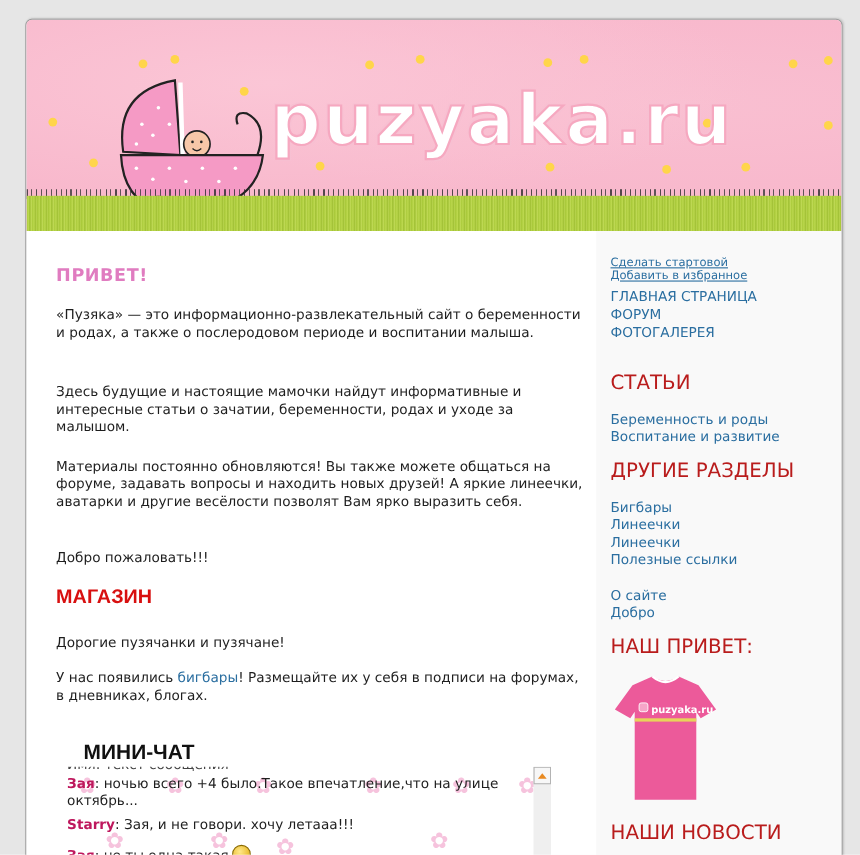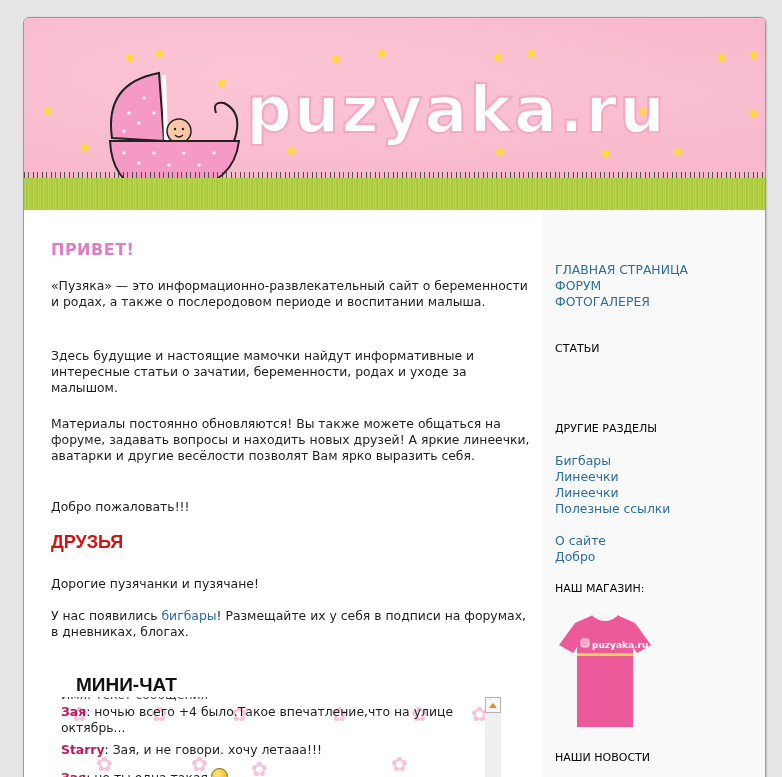--- a/index.html
+++ b/index.html
@@ -97,21 +97,21 @@
       display: inline-block; width: 15px; height: 15px; border-radius: 50%;
       background: radial-gradient(circle at 40% 35%, #ffe88a, #e0a500);
       border: 1px solid #8a6a00; vertical-align: -3px; margin-left: 3px; position: relative;
     }
     .smiley::after {
       content: ""; position: absolute; left: 5px; top: 9px; width: 5px; height: 4px; background: #d8334a; border-radius: 0 0 3px 3px;
     }
     
     .sb { position: absolute; left: 13px; font-size: 12.4px; line-height: 16px; }
     .sb-small { font-size: 10.5px; line-height: 12px; text-decoration: underline; }
-    .sb-head { color: #000000; font-size: 11px; }
+    .sb-head { color: #b91c1c; font-size: 18px; }
     .sb-link { color: #2a6ea0; display: block; cursor: pointer; }
     .tshirt { position: absolute; left: 13px; top: 395px; width: 100px; height: 130px; }
   </style>
 </head>
 <body>
 
 <div class="page">
 
   <div class="header">
     <div class="dot" style="left:102px;top:36px"></div>
@@ -167,21 +167,21 @@
   </div>
 
   <div class="main">
     <div class="h-hello">ПРИВЕТ!</div>
 
     <div class="para" style="top:68px">«Пузяка» — это информационно-развлекательный сайт о беременности и родах, а также о послеродовом периоде и воспитании малыша.</div>
     <div class="para" style="top:138px">Здесь будущие и настоящие мамочки найдут информативные и интересные статьи о зачатии, беременности, родах и уходе за малышом.</div>
     <div class="para" style="top:289px">Добро пожаловать!!!</div>
     <div class="para" style="top:206px">Материалы постоянно обновляются! Вы также можете общаться на форуме, задавать вопросы и находить новых друзей! А яркие линеечки, аватарки и другие весёлости позволят Вам ярко выразить себя.</div>
 
-    <div class="h-news">ДРУЗЬЯ</div>
+    <div class="h-news">МАГАЗИН</div>
 
     <div class="para" style="top:398px"><span>У нас появились </span><a class="link">бигбары</a><span>! Размещайте их у себя в подписи на форумах, в дневниках, блогах.</span></div>
     <div class="para" style="top:366px">Дорогие пузячанки и пузячане!</div>
 
     <div class="h-chat">МИНИ-ЧАТ</div>
 
     <div class="chat">
       <span class="chat-flower" style="left:20px;top:5px">✿</span>
       <span class="chat-flower" style="left:100px;top:5px">✿</span>
       <span class="chat-flower" style="left:180px;top:5px">✿</span>
@@ -200,45 +200,51 @@
 
       <div class="scrollbar" style="top:-0px">
         <div class="scroll-up">
             <span></span>
           </div>
       </div>
     </div>
   </div>
 
   <div class="sidebar">
+    <div class="sb" style="top:23px">
+      <a class="sb-link sb-small">Сделать стартовой</a>
+      <a class="sb-link sb-small">Добавить в избранное</a>
+    </div>
 
     <div class="sb" style="top:52px">
       <a class="sb-link">ГЛАВНАЯ СТРАНИЦА</a>
       <a class="sb-link">ФОРУМ</a>
       <a class="sb-link">ФОТОГАЛЕРЕЯ</a>
     </div>
 
     <div class="sb sb-head" style="top:131px">СТАТЬИ</div>
     <div class="sb" style="top:163px">
+      <a class="sb-link">Беременность и роды</a>
+      <a class="sb-link">Воспитание и развитие</a>
     </div>
 
     <div class="sb sb-head" style="top:211px">ДРУГИЕ РАЗДЕЛЫ</div>
     <div class="sb" style="top:243px">
       <a class="sb-link">Бигбары</a>
       <a class="sb-link">Линеечки</a>
       <a class="sb-link">Линеечки</a>
       <a class="sb-link">Полезные ссылки</a>
     </div>
 
     <div class="sb" style="top:323px">
       <a class="sb-link">О сайте</a>
       <a class="sb-link">Добро</a>
     </div>
 
-    <div class="sb sb-head" style="top:371px">НАШ МАГАЗИН:</div>
+    <div class="sb sb-head" style="top:371px">НАШ ПРИВЕТ:</div>
 
     <svg class="tshirt" viewBox="0 0 100 130">
       <path d="M20 18 L38 10 Q50 18 62 10 L80 18 L96 40 L82 48 L78 42 L78 122 L22 122 L22 42 L18 48 L4 40 Z" fill="#ec5a9a"></path>
       <path d="M38 10 Q50 20 62 10" stroke="#fff" stroke-width="2" fill="none"></path>
       <rect x="22" y="48" width="56" height="3" fill="#e8d35a"></rect>
       <rect x="26" y="34" width="8" height="8" rx="2" fill="#f6a5c8" stroke="#fff" stroke-width="0.8"></rect>
       <text x="37" y="43" font-size="9" font-weight="bold" fill="#ffffff" font-family="DejaVu Sans, sans-serif">puzyaka.ru</text>
     </svg>
 
     <div class="sb sb-head" style="top:540px">НАШИ НОВОСТИ</div>

